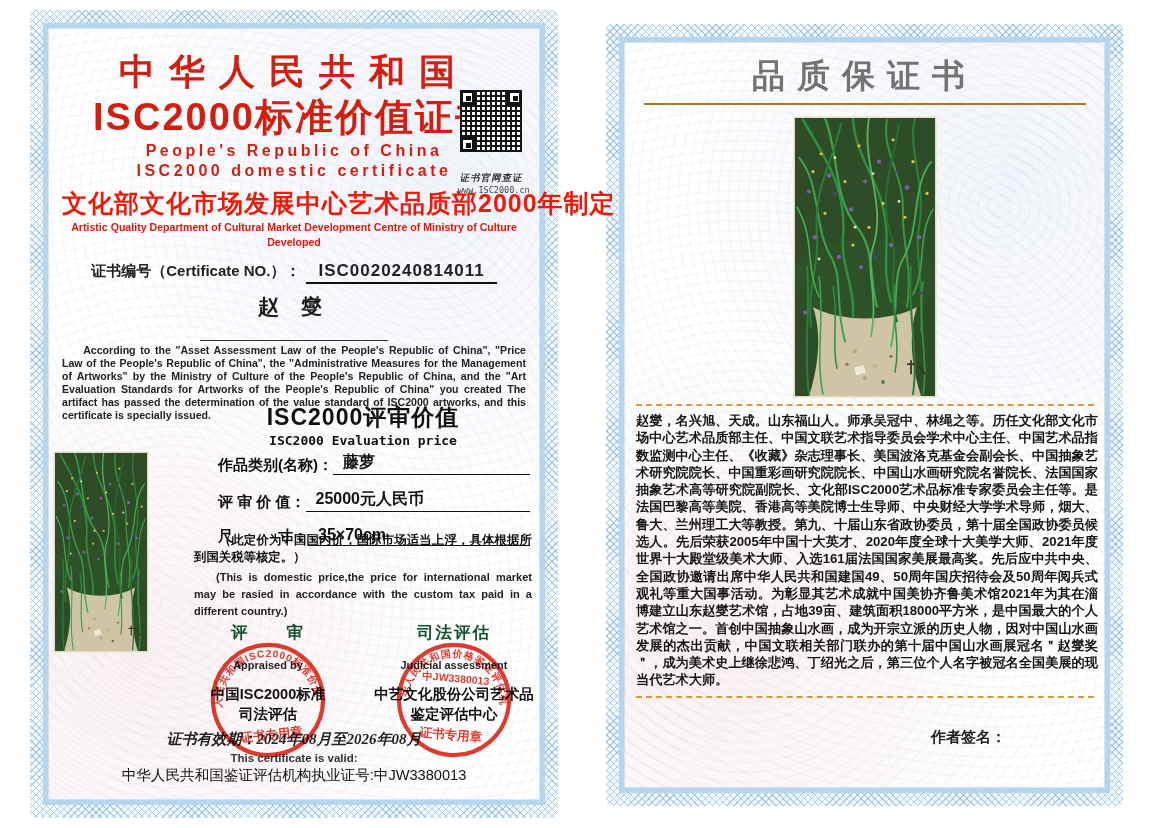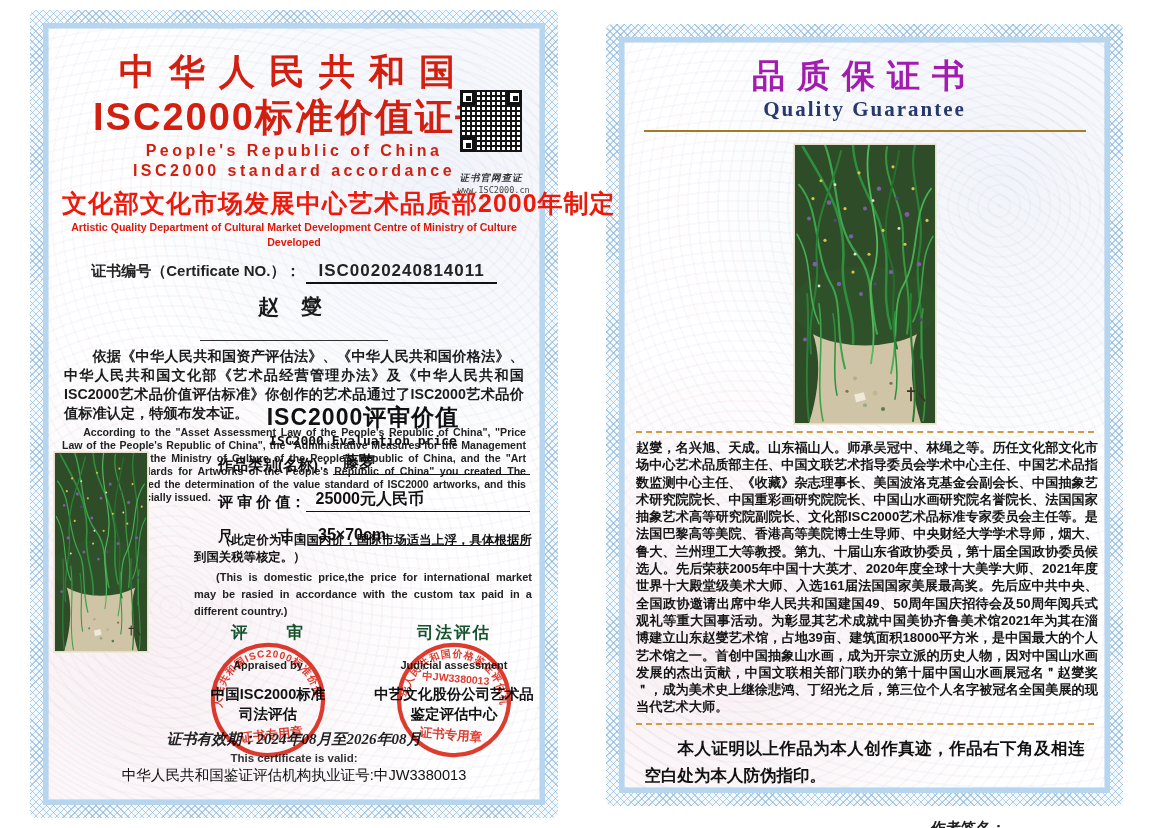--- a/index.html
+++ b/index.html
@@ -79,21 +79,21 @@
   .appr-sub  { margin-top:15px; font-size:11px; font-weight:bold; color:#222; }
   .appr-org  { margin-top:13px; font-size:14.5px; line-height:20px; font-weight:bold; color:#111; }
   .seal { position:absolute; width:120px; height:120px; z-index:5; opacity:.92; mix-blend-mode:multiply; pointer-events:none; }
   .seal.left  { left:160px; top:612px; transform:rotate(-6deg); }
   .seal.right { left:346px; top:612px; transform:rotate(5deg); }
   .validity { top:702px; left:0; width:100%; text-align:center; font-family:"Liberation Serif","DejaVu Serif",serif; font-style:italic; font-weight:bold; font-size:15px; color:#222; z-index:2; }
   .valid-en { top:724px; left:0; width:100%; text-align:center; font-size:11.5px; font-weight:bold; color:#333; z-index:2; }
   .license  { top:738px; left:0; width:100%; text-align:center; font-size:14.6px; color:#111; z-index:2; }
   
   .rflow { position:relative; z-index:1; padding:14px 12px 0 12px; text-align:center; }
-  .q-cn { font-family:"Liberation Serif","DejaVu Serif",serif; font-size:33px; line-height:40px; font-weight:bold; color:#a21caf; letter-spacing:12px; }
+  .q-cn { font-family:"Liberation Serif","DejaVu Serif",serif; font-size:33px; line-height:40px; font-weight:bold; color:#737373; letter-spacing:12px; }
   .q-en { font-family:"Liberation Serif","DejaVu Serif",serif; font-size:21px; line-height:27px; font-weight:bold; color:#27386b; letter-spacing:2px; }
   .gold-line { width:442px; margin:7px auto 0; border-top:2.4px solid #a27b24; }
   .art-right { width:142px; height:280px; margin:12px auto 0; }
   .dash-line { width:458px; margin:7px auto 0; border-top:2px dashed #d29b3e; }
   .bio { margin:6px auto 0; width:462px; text-align:justify; font-size:13.2px; line-height:17.3px; font-weight:bold; color:#151515; }
   .decl { margin:10px auto 0; width:440px; text-align:justify; text-indent:2em; font-size:16.5px; line-height:27px; font-weight:bold; color:#111; }
   .sig  { margin:30px 0 0 295px; text-align:left; font-size:15px; font-weight:bold; color:#222; }
   svg text { font-family:"Liberation Sans","DejaVu Sans",sans-serif; }
 </style>
 </head>
@@ -177,30 +177,29 @@
     <path d="M112,248 l8,0 M116,244 l0,14 M124,250 l6,8" stroke="#3f3226" stroke-width="1.8" fill="none"></path>
   </symbol>
 </svg>
 
 <div class="page page-left">
   <div class="inner">
     <div class="flow">
       <div class="t-cn1">中华人民共和国</div>
       <div class="t-cn2">ISC2000标准价值证书</div>
       <div class="t-en">People's Republic of China</div>
-      <div class="t-en">ISC2000 standard accordance</div>
+      <div class="t-en">ISC2000 domestic certificate</div>
       <div class="banner">文化部文化市场发展中心艺术品质部2000年制定</div>
       <div class="banner-en">Artistic Quality Department of Cultural Market Development Centre of Ministry of Culture Developed</div>
       <div class="cert-row">
         <span>证书编号（Certificate NO.）：</span><span class="cert-no">ISC0020240814011</span>
       </div>
       <div class="artist">
         <span>赵 燮</span>
       </div>
-      <div class="para-cn">依据《中华人民共和国资产评估法》、《中华人民共和国价格法》、中华人民共和国文化部《艺术品经营管理办法》及《中华人民共和国ISC2000艺术品价值评估标准》你创作的艺术品通过了ISC2000艺术品价值标准认定，特颁布发本证。</div>
       <div class="para-en">According to the "Asset Assessment Law of the People's Republic of China", "Price Law of the People's Republic of China", the "Administrative Measures for the Management of Artworks" by the Ministry of Culture of the People's Republic of China, and the "Art Evaluation Standards for Artworks of the People's Republic of China" you created The artifact has passed the determination of the value standard of ISC2000 artworks, and this certificate is specially issued.</div>
     </div>
 
     <div class="abs qr-block">
       <div class="qr">
         <div class="qf tl"></div>
         <div class="qf tr"></div>
         <div class="qf bl"></div>
       </div>
       <div class="qr-cap1">证书官网查证</div>
@@ -280,28 +279,26 @@
     <div class="abs validity">证书有效期：2024年08月至2026年08月</div>
     <div class="abs valid-en">This certificate is valid:</div>
     <div class="abs license">中华人民共和国鉴证评估机构执业证号:中JW3380013</div>
   </div>
 </div>
 
 <div class="page page-right">
   <div class="inner">
     <div class="rflow">
       <div class="q-cn">品质保证书</div>
-      <div class="q-en">Quality Guarantee</div>
       <div class="gold-line"></div>
       <div class="art-right art-frame">
         <svg width="140" height="278">
             <use href="#artwork"></use>
           </svg>
       </div>
       <div class="dash-line"></div>
       <div class="bio">赵燮，名兴旭、天成。山东福山人。师承吴冠中、林绳之等。历任文化部文化市场中心艺术品质部主任、中国文联艺术指导委员会学术中心主任、中国艺术品指数监测中心主任、《收藏》杂志理事长、美国波洛克基金会副会长、中国抽象艺术研究院院长、中国重彩画研究院院长、中国山水画研究院名誉院长、法国国家抽象艺术高等研究院副院长、文化部ISC2000艺术品标准专家委员会主任等。是法国巴黎高等美院、香港高等美院博士生导师、中央财经大学学术导师，烟大、鲁大、兰州理工大等教授。第九、十届山东省政协委员，第十届全国政协委员候选人。先后荣获2005年中国十大英才、2020年度全球十大美学大师、2021年度世界十大殿堂级美术大师、入选161届法国国家美展最高奖。先后应中共中央、全国政协邀请出席中华人民共和国建国49、50周年国庆招待会及50周年阅兵式观礼等重大国事活动。为彰显其艺术成就中国美协齐鲁美术馆2021年为其在淄博建立山东赵燮艺术馆，占地39亩、建筑面积18000平方米，是中国最大的个人艺术馆之一。首创中国抽象山水画，成为开宗立派的历史人物，因对中国山水画发展的杰出贡献，中国文联相关部门联办的第十届中国山水画展冠名＂赵燮奖＂，成为美术史上继徐悲鸿、丁绍光之后，第三位个人名字被冠名全国美展的现当代艺术大师。</div>
       <div class="dash-line"></div>
-      <div class="decl">本人证明以上作品为本人创作真迹，作品右下角及相连空白处为本人防伪指印。</div>
       <div class="sig">作者签名：</div>
 
     </div>
   </div>
 </div>
 
 </body></html>

